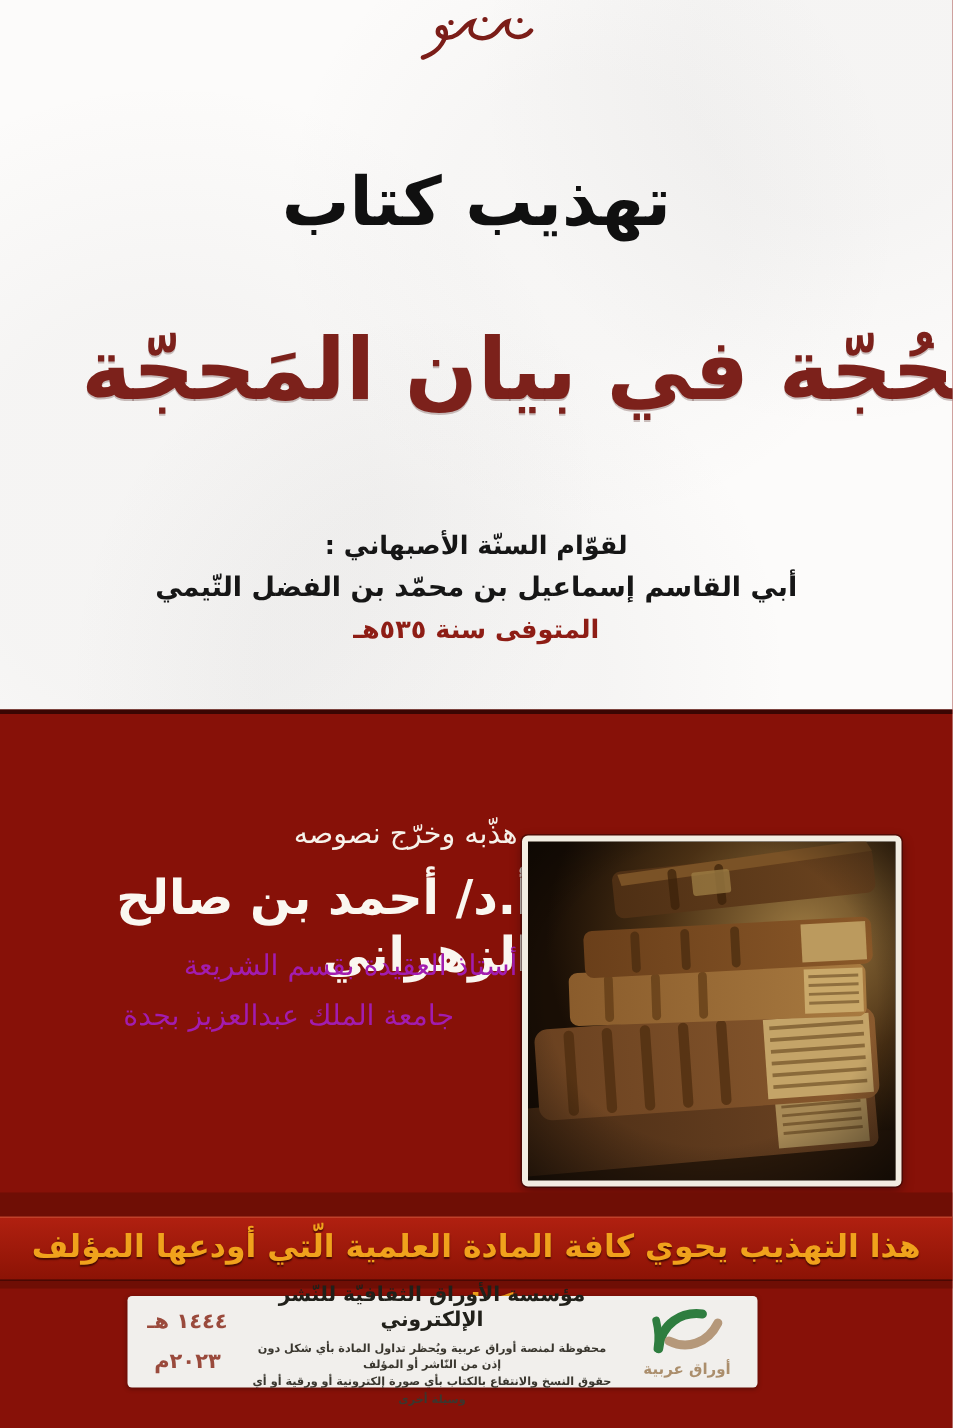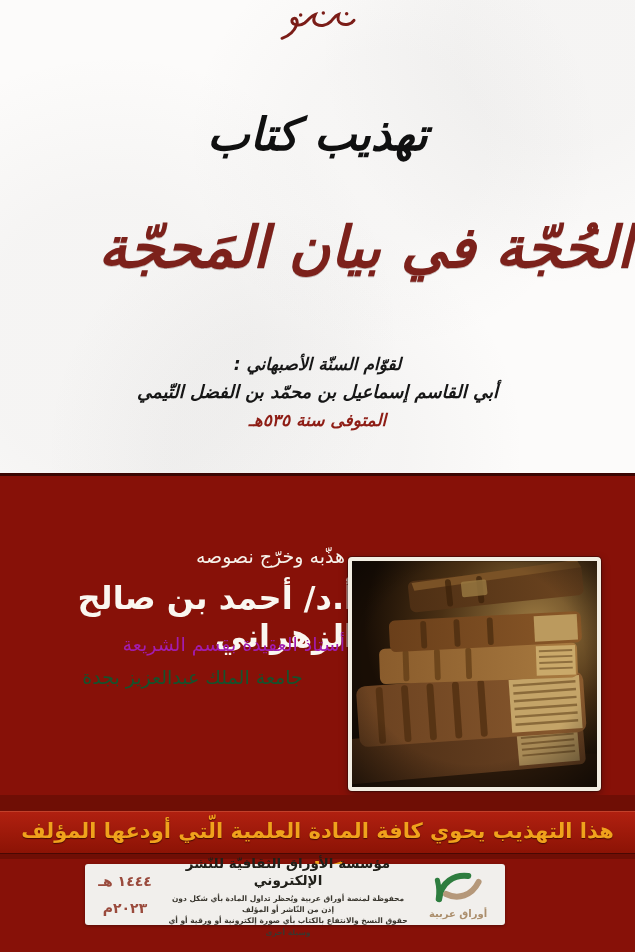--- a/index.html
+++ b/index.html
@@ -12,21 +12,20 @@
 
   
   .top-section{
     position:absolute;left:0;top:0;width:635px;height:473px;
     background:
       radial-gradient(circle at 18% 72%, rgba(120,120,120,.05) 0 22%, transparent 46%),
       radial-gradient(circle at 62% 30%, rgba(120,120,120,.04) 0 18%, transparent 40%),
       radial-gradient(circle at 88% 10%, rgba(120,120,120,.05) 0 14%, transparent 34%),
       radial-gradient(circle at 45% 95%, rgba(120,120,120,.05) 0 20%, transparent 42%),
       #fcfbfa;
-    font-style: italic;
   }
   .ornament{position:absolute;left:0;right:0;top:8px;text-align:center;}
   .pretitle{
     position:absolute;left:0;width:635px;top:108px;
     text-align:center;font-size:45px;font-weight:bold;color:#101010;
     letter-spacing:-1px;
   }
   .main-title{
     position:absolute;left:0;width:635px;top:196px;
     text-align:center;font-size:57px;font-weight:bold;color:#7c211b;
@@ -46,21 +45,21 @@
     position:absolute;left:0;top:473px;width:635px;height:479px;
     background:#871108;border-top:3px solid #3a0603;
   }
   .edited-label{position:absolute;left:40px;top:545px;width:305px;text-align:right;
     font-size:19px;color:#f6f2ea;}
   .editor-name{position:absolute;left:30px;top:579px;width:325px;
     font-size:32px;font-weight:bold;color:#faf7f0;}
   .editor-role1{position:absolute;left:40px;top:633px;width:305px;text-align:right;
     font-size:19px;color:#a21caf;}
   .editor-role2{position:absolute;left:40px;top:666px;width:305px;text-align:center;
-    font-size:19px;color:#14532d;}
+    font-size:19px;color:#a21caf;}
 
   .books-frame{
     position:absolute;left:348px;top:557px;width:245px;height:226px;
     border:4px solid #f2ede2;border-radius:4px;background:#1a0f06;
     box-shadow:0 0 0 1px rgba(40,5,3,.5), 0 3px 8px rgba(0,0,0,.35);
     overflow:hidden;
   }
   .books-frame svg{display:block;}
 
   

